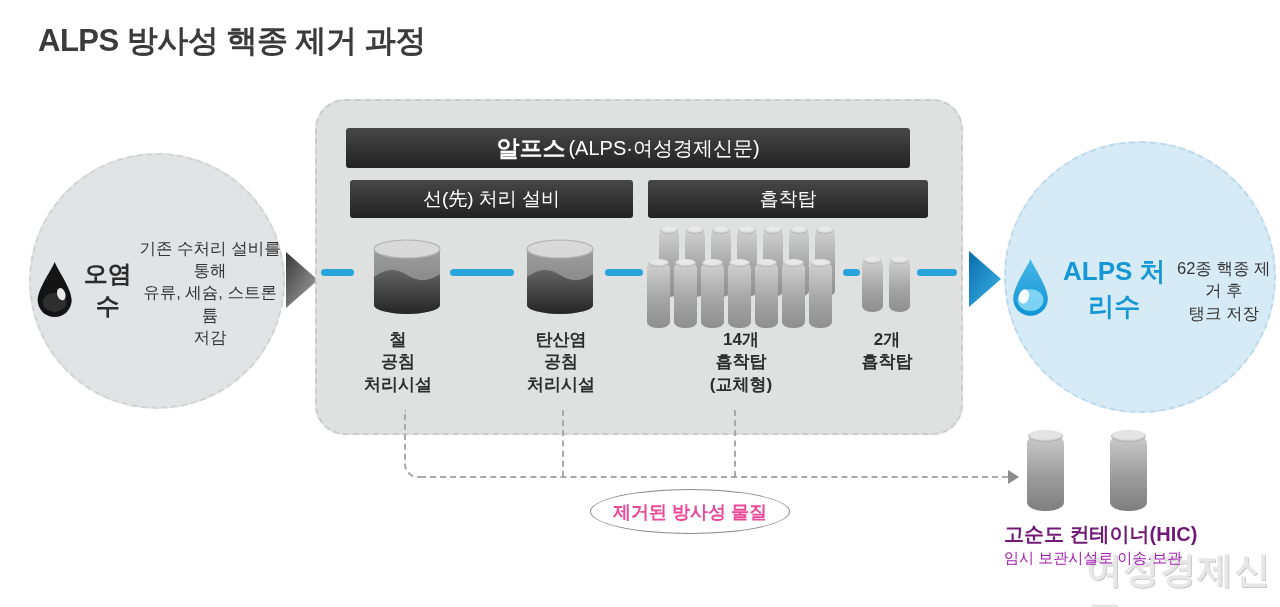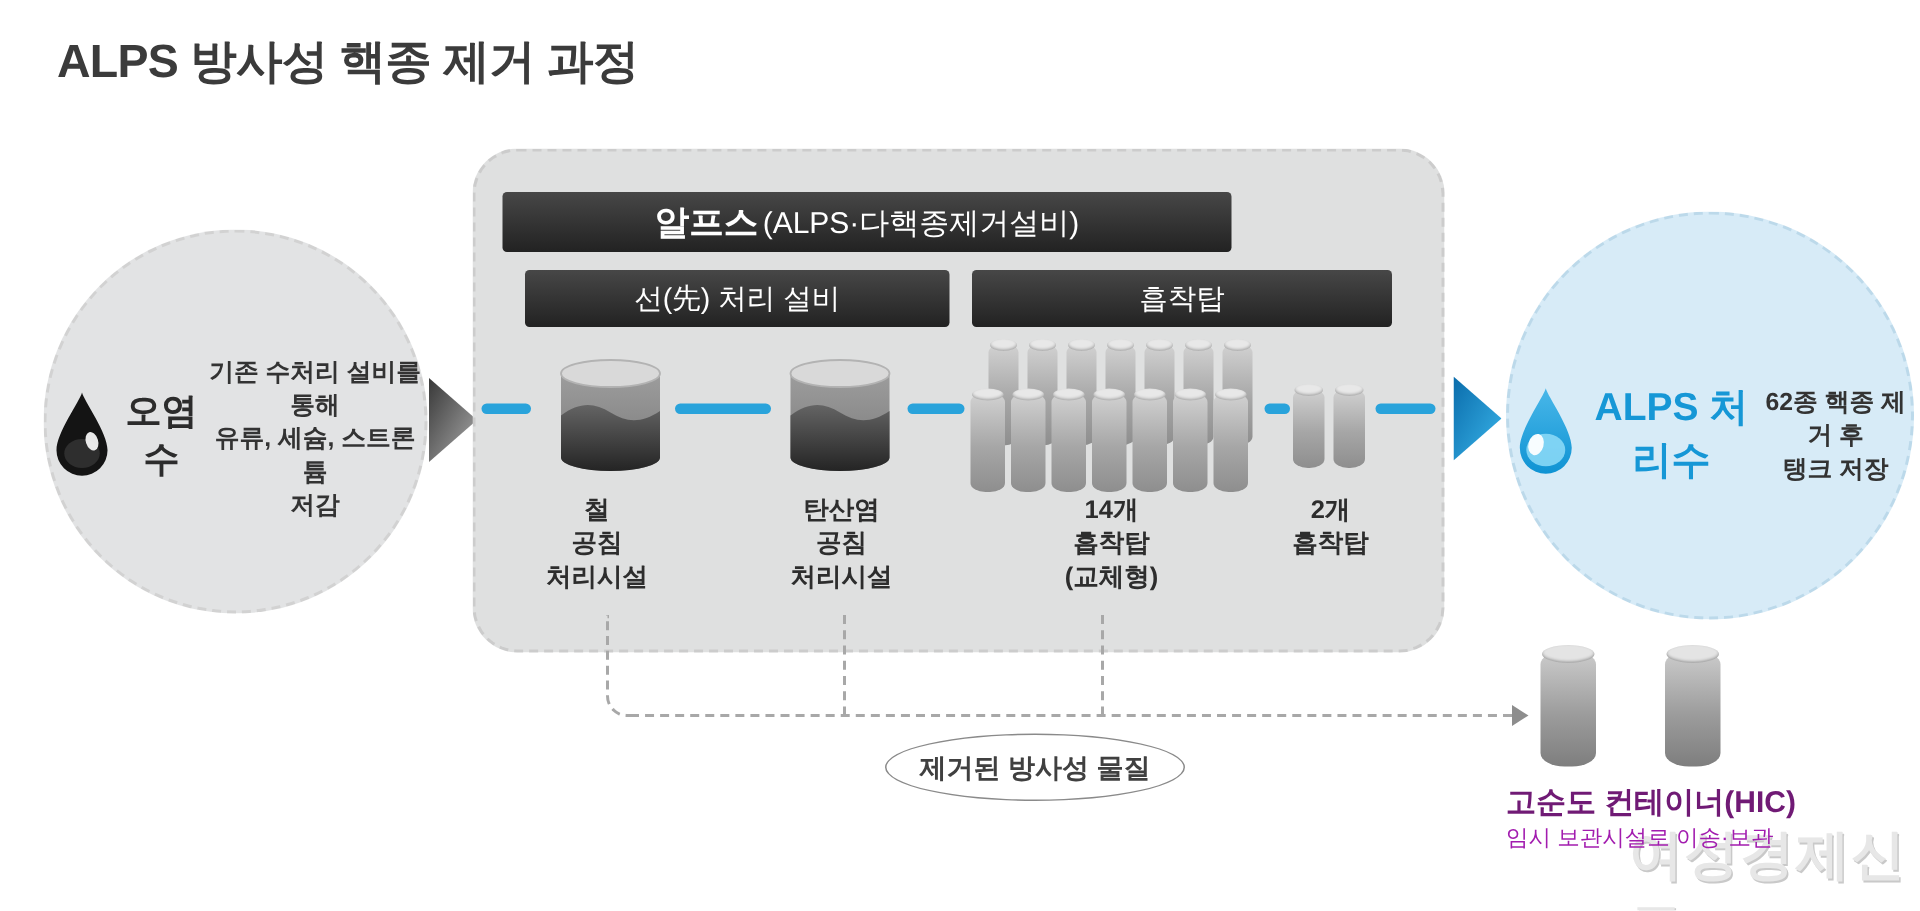--- a/index.html
+++ b/index.html
@@ -7,31 +7,31 @@
   .stage { position:relative; width:1280px; height:607px; background:#ffffff; overflow:hidden; }
 
   .title { position:absolute; left:38px; top:20px; font-size:31px; font-weight:800; letter-spacing:-0.5px; color:#3b3b3b; }
 
   
   .circle { position:absolute; border-radius:50%; display:flex; flex-direction:row; align-items:center; text-align:center; }
   .circle.src { left:29px; top:153px; width:256px; height:256px; background:#e2e3e4; border:2px dashed #d2d2d2; padding-top:16px; }
   .circle.res { left:1004px; top:141px; width:272px; height:272px; background:#d7ebf7; border:2px dashed #bcd9ea; padding-top:20px; }
   .circle .c-label { font-size:24px; font-weight:700; color:#2c2c2c; margin-top:2px; }
   .circle.res .c-label { font-size:26px; color:#1697d6; margin-top:4px; }
-  .circle .c-desc { font-size:16.5px; color:#333; line-height:1.34; margin-top:7px; font-weight:700; }
+  .circle .c-desc { font-size:16.5px; color:#333; line-height:1.34; margin-top:7px; font-weight:400; }
 
   
   .arrow { position:absolute; width:32px; height:56px; }
   .arrow.dark { left:286px; top:252px; }
   .arrow.blue { left:969px; top:251px; }
 
   
   .panel { position:absolute; left:315px; top:99px; width:648px; height:336px; background:#dfe0e0; border:2px dashed #cccccc; border-radius:30px; }
   .bar { position:absolute; background:linear-gradient(180deg,#474747,#222222); border-radius:3px; color:#fff; display:flex; align-items:center; justify-content:center; }
-  .bar.main { left:18px; top:27px; width:486px; height:40px; font-size:20px; }
+  .bar.main { left:29px; top:27px; width:564px; height:40px; font-size:20px; }
   .bar.main .b-bold { font-size:23px; font-weight:700; margin-right:3px; }
   .bar.sec { top:79px; height:38px; font-size:19px; font-weight:500; }
   .bar.pre { left:33px; width:283px; }
   .bar.ads { left:331px; width:280px; }
 
   .bdash { position:absolute; top:168px; height:7px; border-radius:4px; background:#29a3db; }
 
   .tank { position:absolute; width:70px; height:80px; }
   .tank.t1 { left:55px; top:136px; }
   .tank.t2 { left:208px; top:136px; }
@@ -47,21 +47,21 @@
   .ulabel div { min-height:1px; }
 
   
   .conn { position:absolute; }
   .conn.curve { left:404px; top:410px; width:16px; height:68px; border-left:2px dashed #a8a8a8; border-bottom:2px dashed #a8a8a8; border-bottom-left-radius:14px; }
   .conn.v2 { left:562px; top:410px; width:0; height:67px; border-left:2px dashed #a8a8a8; }
   .conn.v3 { left:734px; top:410px; width:0; height:67px; border-left:2px dashed #a8a8a8; }
   .conn.h  { left:420px; top:476px; width:588px; height:0; border-top:2px dashed #a8a8a8; }
   .conn.head { left:1008px; top:470px; width:0; height:0; border-left:11px solid #8d8d8d; border-top:7px solid transparent; border-bottom:7px solid transparent; }
 
-  .oval { position:absolute; left:590px; top:489px; width:200px; height:45px; background:#fff; border:1.5px solid #8a8a8a; border-radius:50%; display:flex; align-items:center; justify-content:center; font-size:18px; font-weight:600; color:#404040; }
+  .oval { position:absolute; left:590px; top:489px; width:200px; height:45px; background:#fff; border:1.5px solid #8a8a8a; border-radius:50%; display:flex; align-items:center; justify-content:center; font-size:18px; font-weight:600; color:#ec4899; }
 
   
   .hic-cyl { position:absolute; width:37px; height:77px; background:linear-gradient(180deg,#cccccc 0%,#9c9c9c 55%,#7e7e7e 100%); border-radius:16px/9px; }
   .hic-cyl::before { content:""; position:absolute; left:1px; right:1px; top:-4px; height:12px; background:#e4e4e4; border-radius:50%; box-shadow:inset 0 -1px 2px rgba(0,0,0,.3); }
   .hic-cyl.a { left:1027px; top:434px; }
   .hic-cyl.b { left:1110px; top:434px; }
   .hic-title { position:absolute; left:1004px; top:521px; font-size:20px; font-weight:700; color:#701a75; z-index:3; }
   .hic-sub { position:absolute; left:1004px; top:549px; font-size:15px; color:#a21caf; z-index:3; }
 
   .watermark { position:absolute; left:1086px; top:546px; font-size:36px; font-weight:700; color:#e7e7e7; text-shadow:1px 1px 0 #c9c9c9; letter-spacing:1px; z-index:2; }
@@ -112,21 +112,21 @@
     </div>
   </div>
 
   <svg class="arrow dark" viewBox="0 0 32 56">
     <polygon points="0,0 32,28 0,56" fill="url(#gArrD)"></polygon>
   </svg>
 
   <div class="panel">
     <div class="bar main">
       <span class="b-bold">알프스</span>
-      <span>(ALPS·다핵종제거설비)</span>
+      <span>(ALPS·여성경제신문)</span>
     </div>
     <div class="bar sec pre">선(先) 처리 설비</div>
     <div class="bar sec ads">흡착탑</div>
 
     <div class="bdash" style="left:4px;   width:33px;"></div>
     <div class="bdash" style="left:133px; width:64px;"></div>
     <div class="bdash" style="left:288px; width:38px;"></div>
     <div class="bdash" style="left:526px; width:17px;"></div>
     <div class="bdash" style="left:600px; width:40px;"></div>
 

